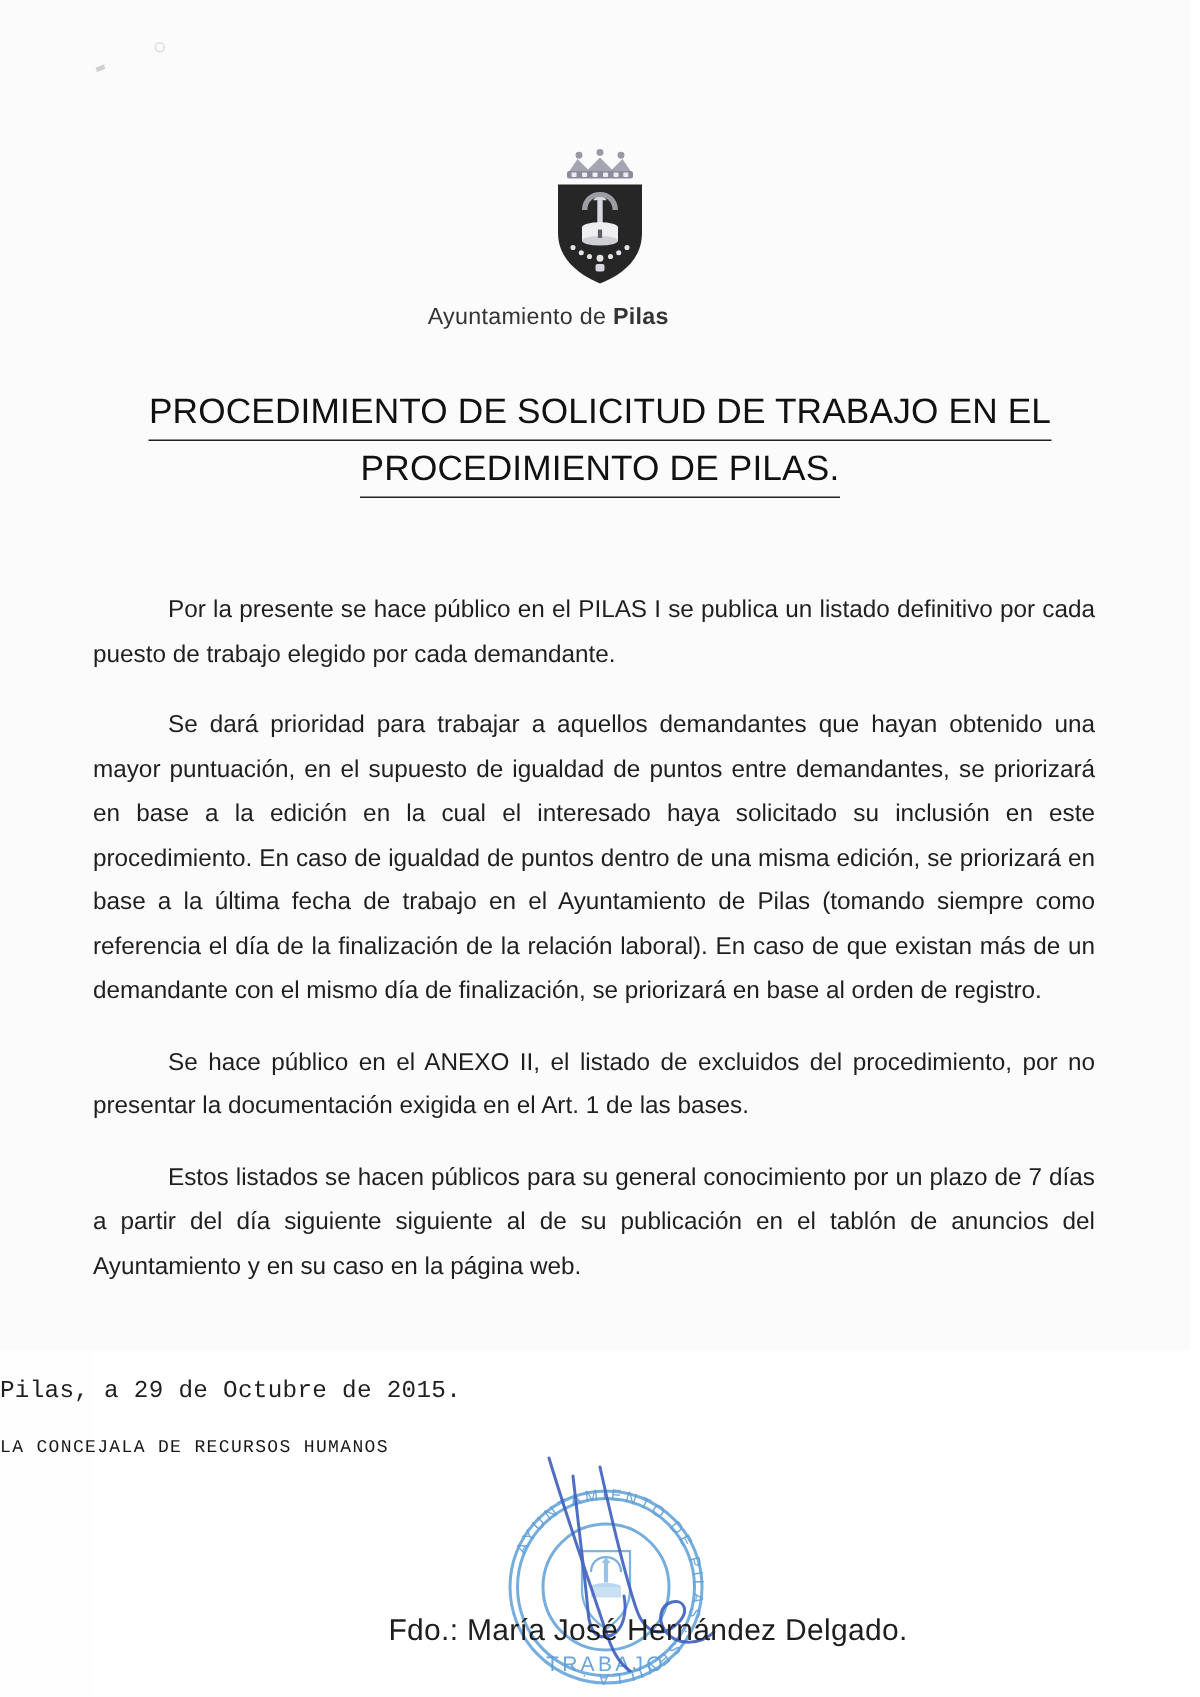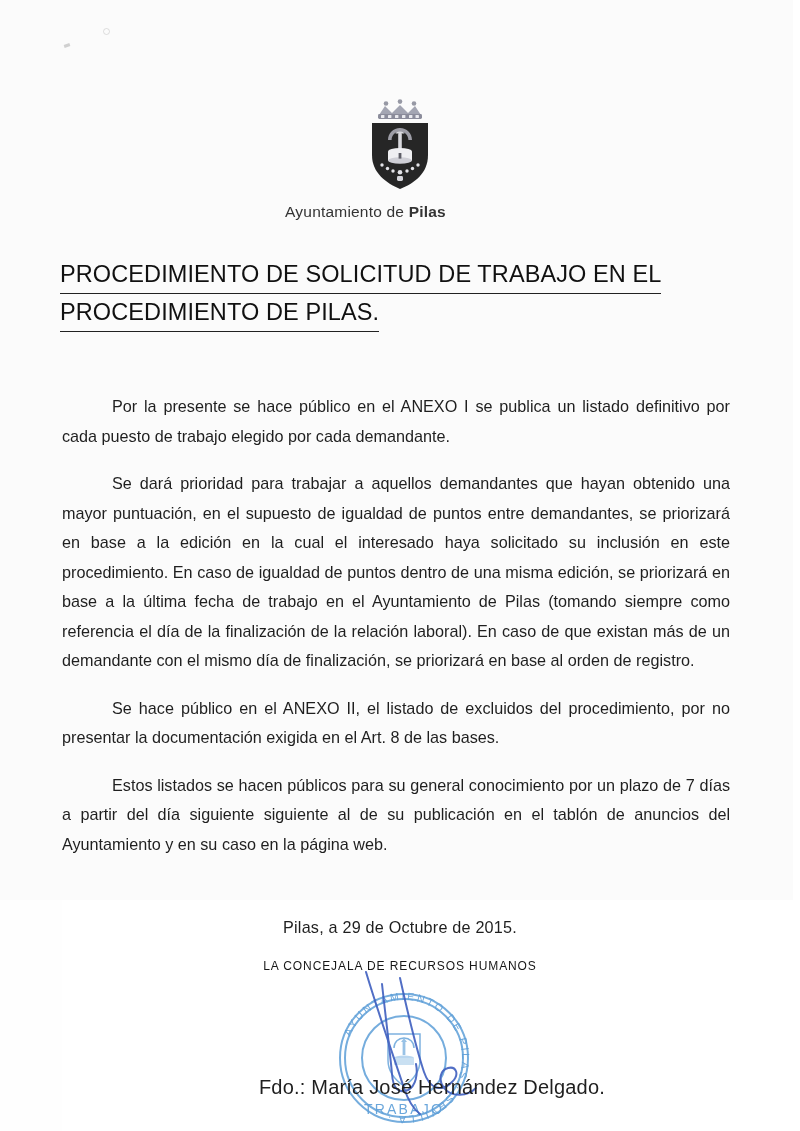--- a/index.html
+++ b/index.html
@@ -67,20 +67,21 @@
     letter-spacing: .2px;
     color: #343434;
   }
   .org-line b { font-weight: bold; }
 
   
   .doc-title {
     position: absolute;
     left: 60px; top: 256px;
     width: 680px;
+    text-align: center;
     font-size: 23.5px;
     line-height: 36px;
     letter-spacing: .1px;
     color: #111111;
   }
   .doc-title .t-line {
     display: inline-block;
     border-bottom: 1.6px solid #222222;
     padding-bottom: 1px;
   }
@@ -100,21 +101,22 @@
     color: #1f1f1f;
     margin: 0 0 18px 0;
   }
   .para:last-child { margin-bottom: 0; }
 
   
   .sign-block {
     position: absolute;
     left: 0; top: 918px;
     width: 800px;
-    text-align: center;
+    text-align: left;
+    font-family: Liberation Mono, monospace;
   }
   .sign-place {
     font-size: 16.2px;
     color: #1f1f1f;
     letter-spacing: .2px;
   }
   .sign-role {
     margin-top: 22px;
     font-size: 12px;
     letter-spacing: .9px;
@@ -208,23 +210,23 @@
     <div class="org-line">
       <span>Ayuntamiento de </span><b>Pilas</b>
     </div>
 
     <div class="doc-title">
       <div><span class="t-line">PROCEDIMIENTO DE SOLICITUD DE TRABAJO EN EL</span></div>
       <div><span class="t-line">PROCEDIMIENTO DE PILAS.</span></div>
     </div>
 
     <div class="body-block">
-      <p class="para">Por la presente se hace público en el  ANEXO I se publica un listado definitivo por cada puesto de trabajo elegido por cada demandante.</p>
+      <p class="para">Por la presente se hace público en el  PILAS I se publica un listado definitivo por cada puesto de trabajo elegido por cada demandante.</p>
       <p class="para">Se dará prioridad para trabajar a aquellos demandantes que hayan obtenido una mayor puntuación, en el supuesto de igualdad de puntos entre demandantes, se priorizará en base a la edición en la cual el interesado haya solicitado su inclusión en este procedimiento. En caso de igualdad de puntos dentro de una misma edición, se priorizará en base a la última fecha de trabajo en el Ayuntamiento de Pilas (tomando siempre como referencia el día de la finalización de la relación laboral). En caso de que existan más de un demandante con el mismo día de finalización, se priorizará en base al orden de registro.</p>
-      <p class="para">Se hace público en el ANEXO II, el listado de excluidos del procedimiento, por no presentar la documentación exigida en el Art. 8 de las bases.</p>
+      <p class="para">Se hace público en el ANEXO II, el listado de excluidos del procedimiento, por no presentar la documentación exigida en el Art. 1 de las bases.</p>
       <p class="para">Estos listados se hacen públicos para su general conocimiento por un plazo de 7 días a partir del día siguiente siguiente al de su publicación en el tablón de anuncios del Ayuntamiento y en su caso en la página web.</p>
     </div>
 
     <div class="sign-block">
       <div class="sign-place">Pilas, a 29 de Octubre de 2015.</div>
       <div class="sign-role">LA CONCEJALA DE RECURSOS HUMANOS</div>
     </div>
 
     <div class="stamp">
       <svg width="152" height="152" viewBox="0 0 152 152" xmlns="http://www.w3.org/2000/svg">

